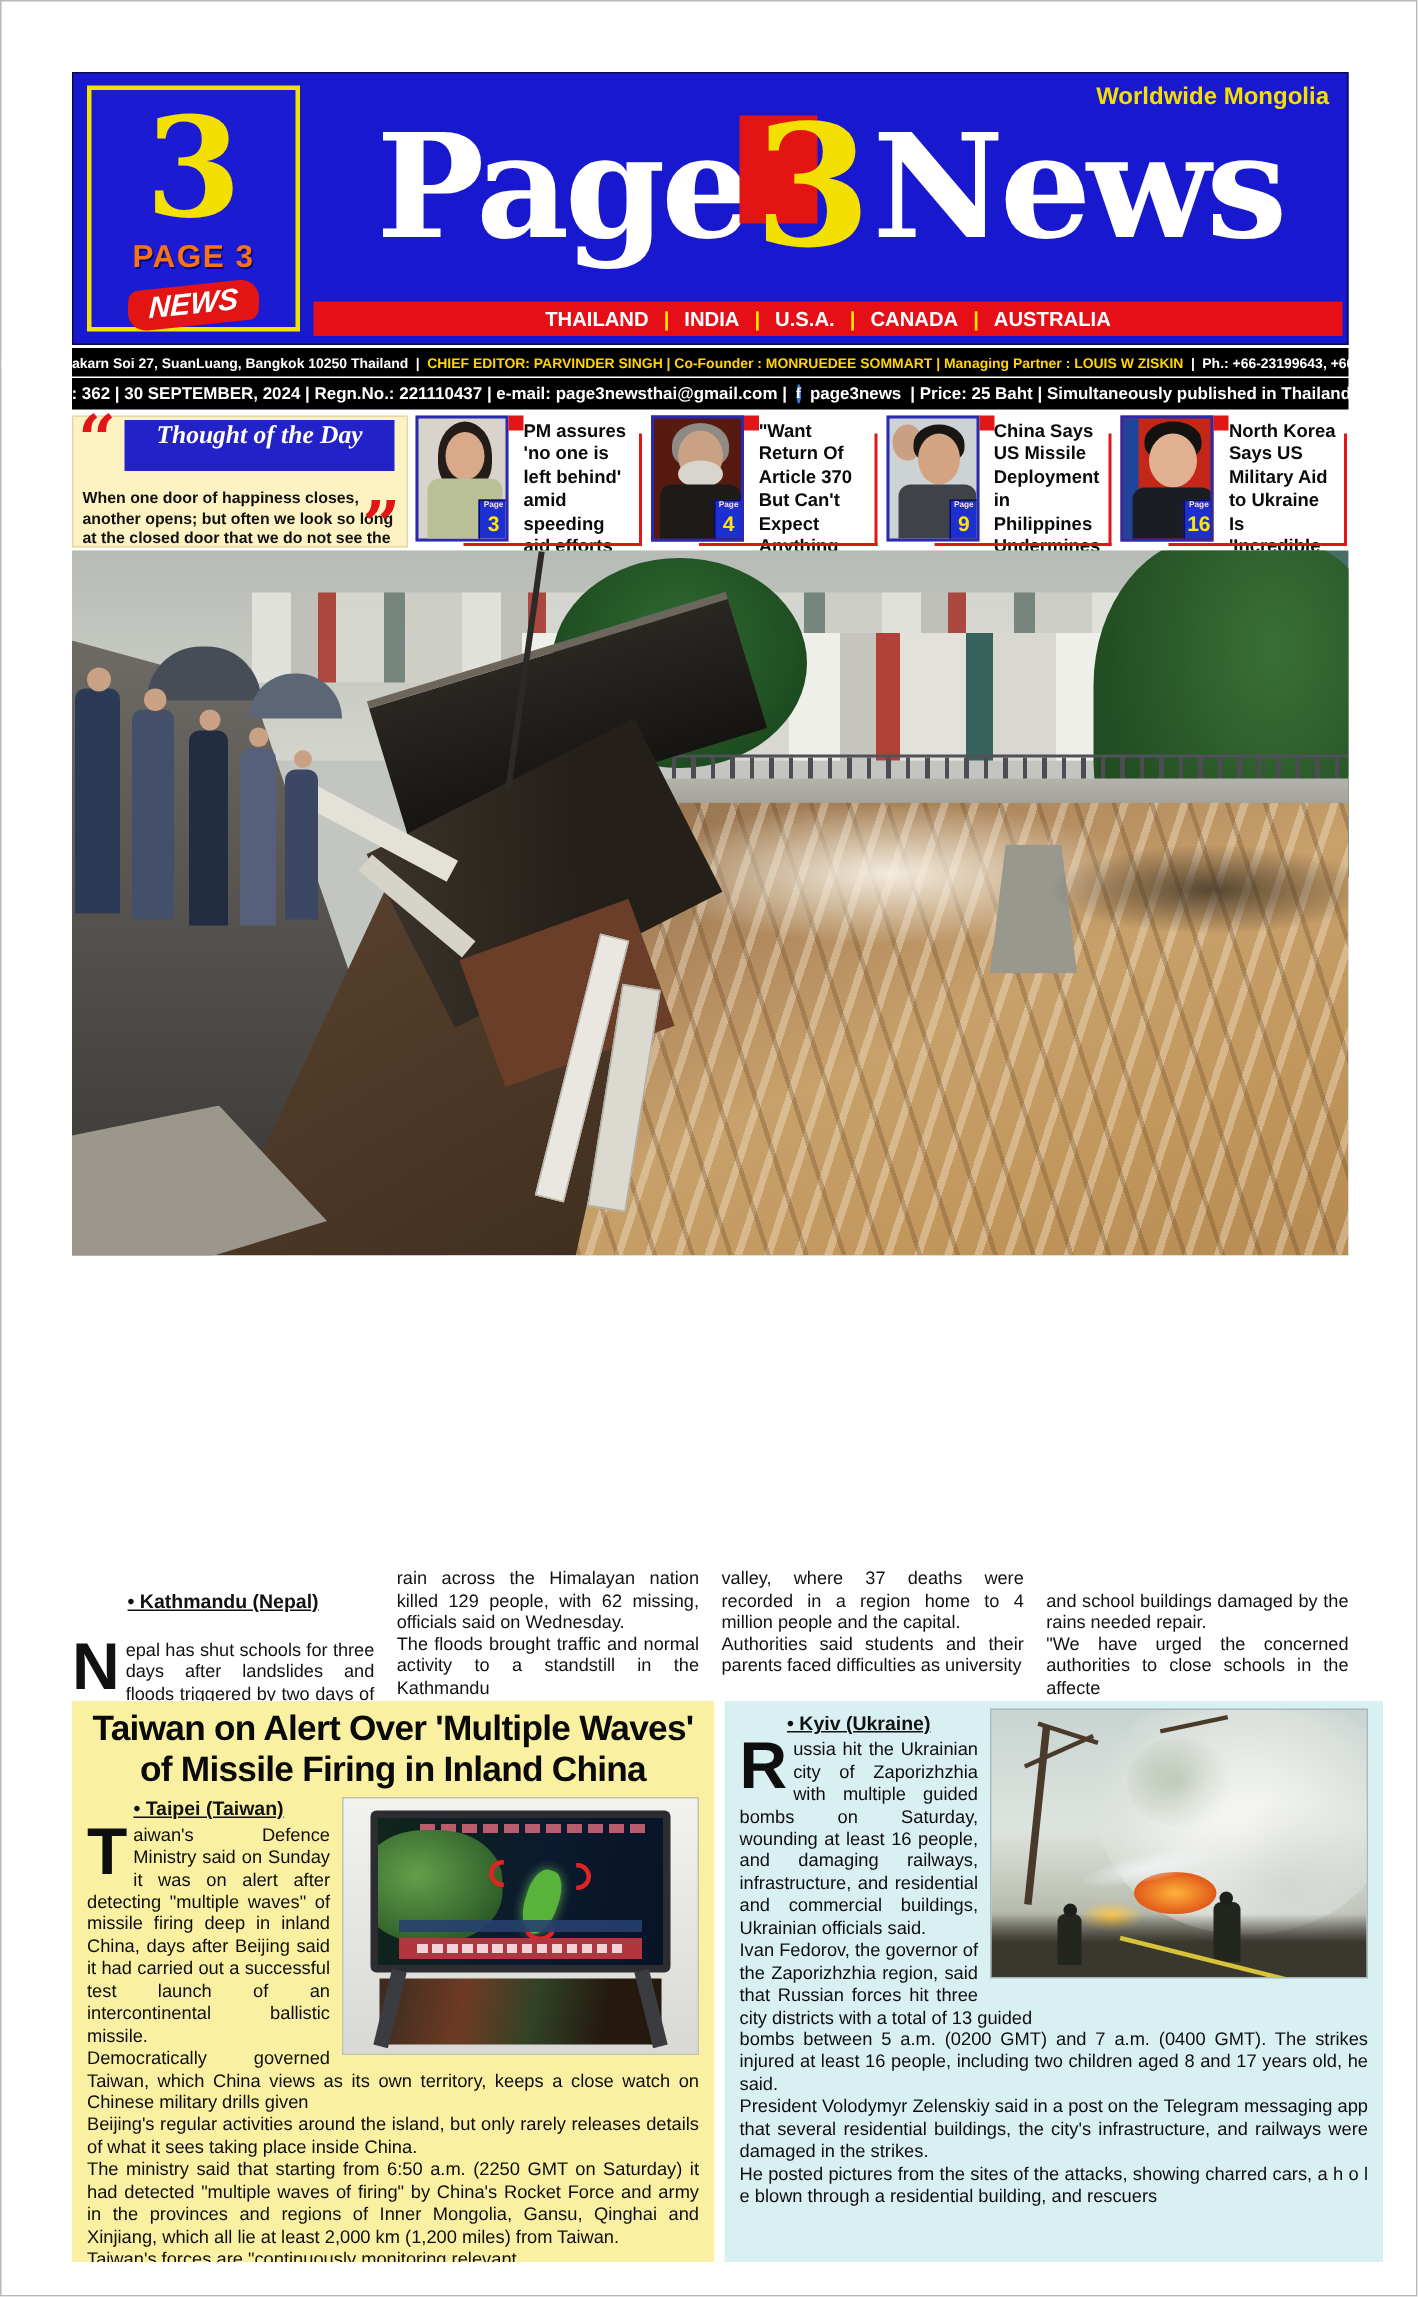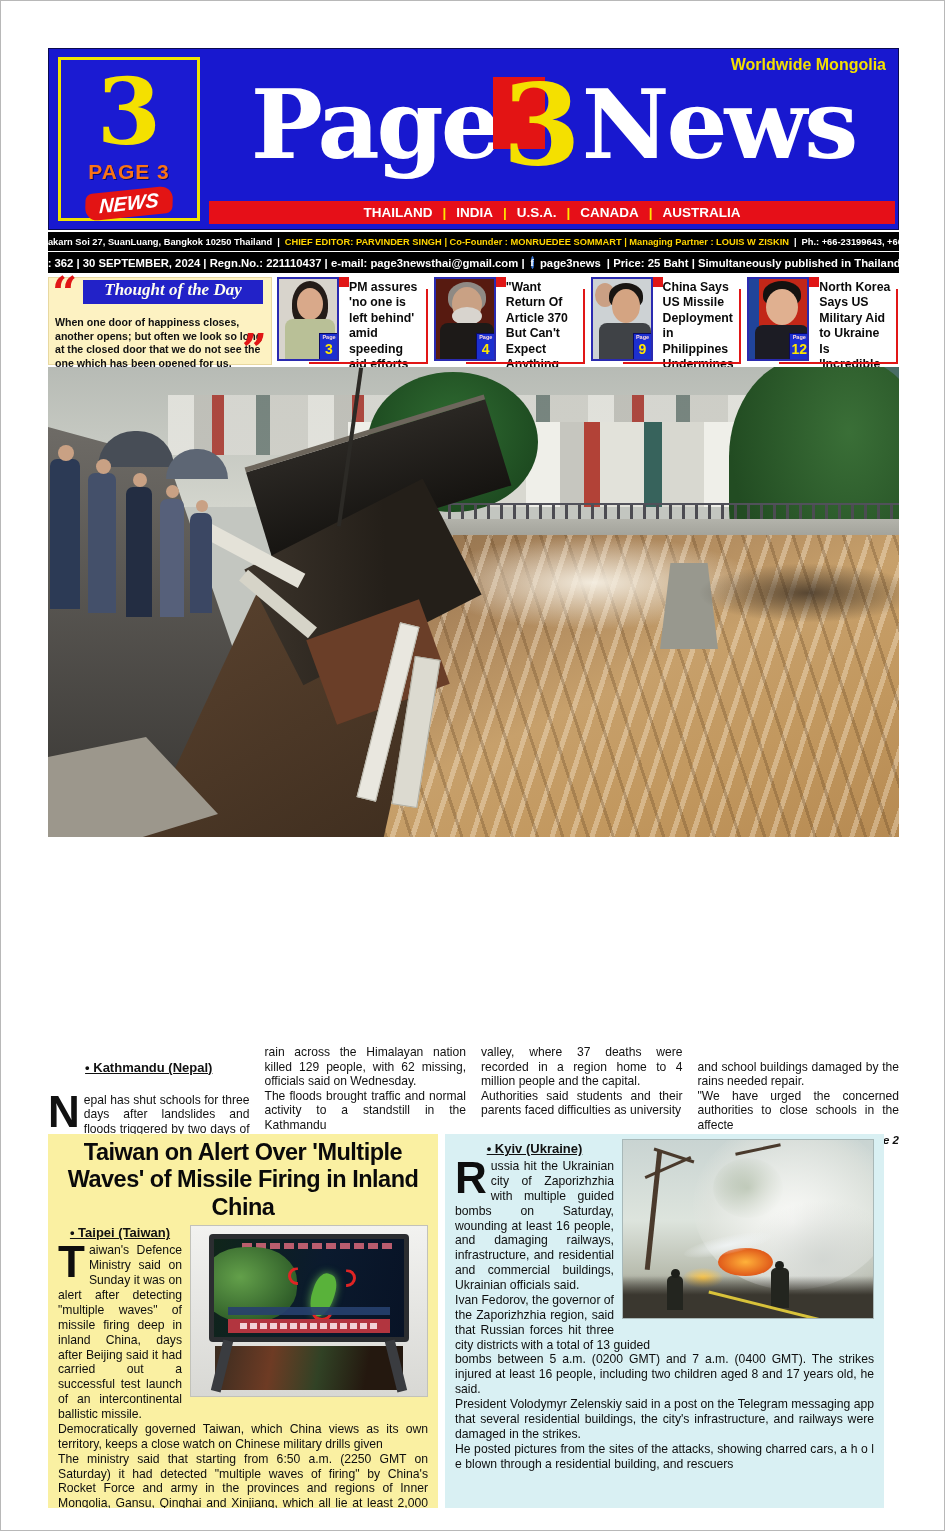--- a/index.html
+++ b/index.html
@@ -40,21 +40,21 @@
   .infobar2 { position:absolute; left:47px; top:251px; width:851px; height:21px; background:#000;
     color:#fff; font-size:11.3px; font-weight:bold; display:flex; align-items:center; justify-content:center; gap:6px; white-space:nowrap; }
   .fb-icon { display:inline-flex; width:13px; height:13px; border-radius:50%; background:#3b79d8; color:#fff;
     font-family:"Liberation Serif", serif; font-weight:bold; font-size:10px; align-items:center; justify-content:center; }
 
   
   .teaser-row { position:absolute; left:47px; top:276px; width:851px; height:88px; display:flex; gap:5px; }
   .thought-box { position:relative; width:224px; height:88px; background:#fdf2c2; border:1px solid #e8d8a0; padding:2px 6px 2px 6px; }
   .tq-open { position:absolute; left:3px; top:-10px; font-family:"DejaVu Serif", serif; font-size:44px; color:#e11616; font-weight:bold; }
   .tq-banner { margin-left:28px; margin-right:2px; background:#2222c8; color:#fffef0;
-    font-family:"Liberation Serif", serif; font-style:italic; font-weight:bold; font-size:17px; text-align:center; padding:0 4px 4px 4px; }
+    font-family:"Liberation Serif", serif; font-style:italic; font-weight:bold; font-size:17px; text-align:center; padding:0 4px 14px 4px; }
   .tq-text { margin-top:12px; font-size:10.6px; font-weight:bold; line-height:1.28; color:#111; }
   .tq-author { text-align:right; color:#e11616; font-weight:bold; font-size:14px; padding-right:26px; }
   .tq-close { position:absolute; right:4px; bottom:-12px; font-family:"DejaVu Serif", serif; font-size:44px; color:#e11616; font-weight:bold; }
 
   .teaser { position:relative; flex:1; display:flex; }
   .t-photo { position:relative; width:62px; height:84px; border:2px solid #2a2ab0; flex:none; overflow:hidden; }
   .t-text { position:relative; flex:1; padding:3px 8px 2px 10px; font-size:12.3px; font-weight:bold; line-height:1.26; color:#0a0a0a; }
   .t-corner { position:absolute; left:0px; top:0px; width:10px; height:10px; background:#e11616; }
   .t-bracket { position:absolute; right:1px; top:12px; bottom:1px; left:-30px;
     border-right:2px solid #e11616; border-bottom:2px solid #e11616; pointer-events:none; }
@@ -128,21 +128,21 @@
   
   .lead-cols { position:absolute; left:47px; top:1044px; width:851px; height:86px; display:flex; gap:15px; }
   .lcol { flex:1; font-size:12.1px; line-height:1.2; text-align:justify; white-space:pre-line; }
   .l-dateline { font-weight:bold; text-decoration:underline; text-align:center; font-size:13px; white-space:nowrap; margin-bottom:3px; }
   .dropcap { float:left; font-size:44px; line-height:34px; font-weight:bold; padding:2px 4px 0 0; font-family:"Liberation Sans", sans-serif; }
   .rest-on { text-align:right; font-style:italic; font-weight:bold; font-size:11.5px; margin-top:2px; white-space:normal; }
 
   
   .cards { position:absolute; left:47px; top:1133px; width:874px; height:374px; display:flex; gap:7px; }
   .card { position:relative; padding:5px 10px 4px 10px; overflow:hidden; }
-  .card-taiwan { width:390px; background:#faf0a2; }
+  .card-taiwan { width:428px; background:#faf0a2; }
   .card-russia { width:439px; background:#d9f0f3; }
   .card-hl { text-align:center; font-weight:bold; font-size:23.5px; line-height:1.17; color:#0a0a0a; letter-spacing:-0.5px; margin-bottom:4px; }
   .card-dateline { font-weight:bold; text-decoration:underline; font-size:13px; text-align:center; margin:2px 0 3px 0; }
   .card p { font-size:12.2px; line-height:1.22; text-align:justify; color:#0e0e0e; }
 
   .tw-photo { float:right; width:238px; height:172px; margin:0 0 4px 8px; position:relative;
     background:linear-gradient(#f2f2f0,#d8d8d4); border:1px solid #c2c2ba; }
   .tw-bezel { position:absolute; left:18px; top:8px; right:18px; height:108px; background:#2b2d30; border-radius:4px; padding:5px; }
   .tw-screen { position:relative; width:100%; height:100%; overflow:hidden;
     background:linear-gradient(100deg,#10251a 0%,#0b1a2e 55%,#081326 100%); }
@@ -292,21 +292,21 @@
     </div>
 
     <div class="teaser">
       <div class="t-photo" style="background:#c22718;">
         <span style="position:absolute;left:0;top:0;width:10px;height:84px;background:#20449a;"></span>
         <span class="hair" style="left:14px;top:2px;width:38px;height:26px;background:#141210;"></span>
         <span class="head" style="left:17px;top:10px;width:32px;height:36px;background:#e0b090;"></span>
         <span class="body-sh" style="left:6px;top:46px;width:54px;height:38px;background:#1c1c24;"></span>
         <div class="p-badge">
           <span class="pb-l">Page</span>
-          <span class="pb-n">12</span>
+          <span class="pb-n">16</span>
         </div>
       </div>
       <div class="t-text">
         <span class="t-corner"></span>
         <span class="t-bracket"></span>
         <span>North Korea Says US Military Aid to Ukraine Is 'Incredible Mistake'</span>
       </div>
     </div>
   </div>
 
@@ -384,20 +384,21 @@
               </div>
           </div>
         </div>
         <div class="tw-reflect"></div>
         <div class="tw-leg" style="left:26px; transform:rotate(14deg);"></div>
         <div class="tw-leg" style="right:26px; transform:rotate(-14deg);"></div>
       </div>
       <div class="card-dateline">• Taipei (Taiwan)</div>
       <p><span class="dropcap">T</span><span>aiwan's Defence Ministry said on Sunday it was on alert after detecting "multiple waves" of missile firing deep in inland China, days after Beijing said it had carried out a successful test launch of an intercontinental ballistic missile.</span></p>
       <p>Democratically governed Taiwan, which China views as its own territory, keeps a close watch on Chinese military drills given</p>
+      <p>Beijing's regular activities around the island, but only rarely releases details of what it sees taking place inside China.</p>
       <p>The ministry said that starting from 6:50 a.m. (2250 GMT on Saturday) it had detected "multiple waves of firing" by China's Rocket Force and army in the provinces and regions of Inner Mongolia, Gansu, Qinghai and Xinjiang, which all lie at least 2,000 km (1,200 miles) from Taiwan.</p>
       <p>Taiwan's forces are "continuously monitoring relevant</p>
 
     </div>
 
     <div class="card card-russia">
       <div class="ru-photo">
         <div class="ru-foliage"></div>
         <div class="ru-smoke1"></div>
         <div class="ru-smoke2"></div>

